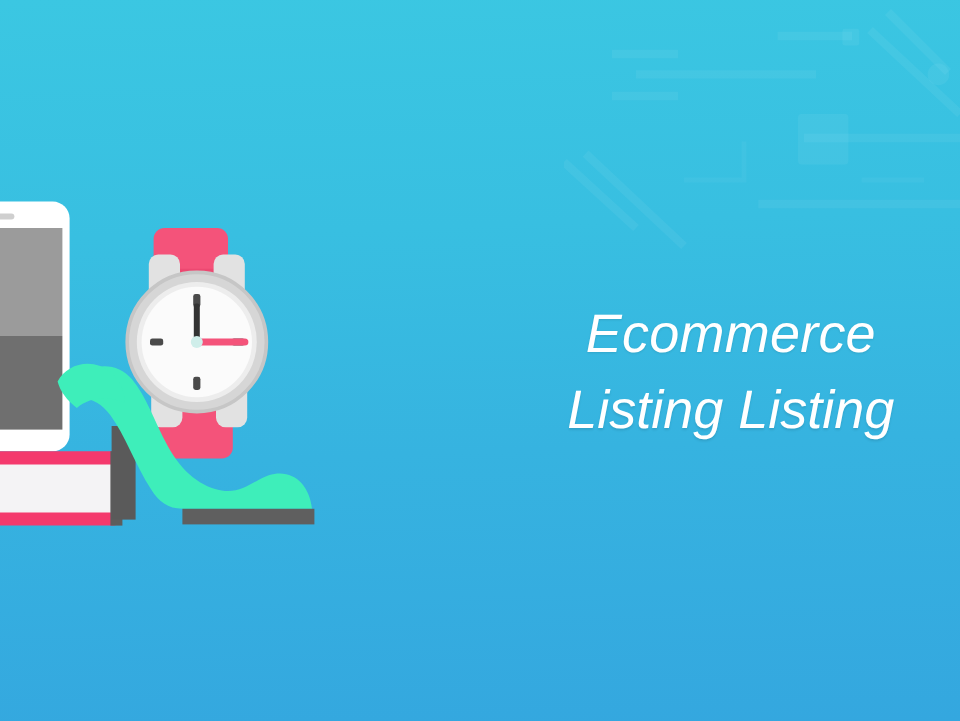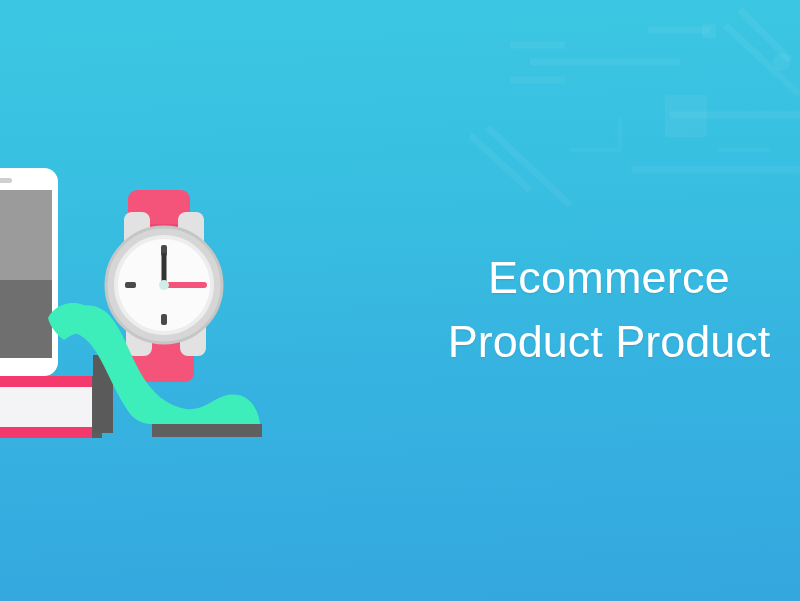--- a/index.html
+++ b/index.html
@@ -42,21 +42,21 @@
     width: 378px;
     text-align: center;
     color: #ffffff;
     font-weight: 300;
     font-size: 45px;
     line-height: 64px;
     letter-spacing: 0.2px;
     text-shadow: 0 1px 2px rgba(0,0,0,0.10);
     white-space: nowrap;
   }
-  .hero-line { display: block; }
+  .hero-line { display: block; font-style: italic; }
   .hero-line.l2 { letter-spacing: 0px; }
 
   
   .illus {
     position: absolute;
     left: 0;
     top: 0;
     width: 300px;
     height: 601px;
   }
@@ -90,21 +90,21 @@
       </g>
       <g stroke="#ffffff" stroke-opacity="0.07" fill="none" stroke-width="4">
         <path d="M100 150 L150 150 L150 118"></path>
         <path d="M248 150 L300 150"></path>
       </g>
     </svg>
   </div>
 
   <div class="hero-text">
     <span class="hero-line l1">Ecommerce</span>
-    <span class="hero-line l2">Product Product</span>
+    <span class="hero-line l2">Listing Listing</span>
   </div>
 
   <div class="illus">
     <svg viewBox="0 0 300 601" xmlns="http://www.w3.org/2000/svg">
 
       <g>
         <rect x="-60" y="168" width="118" height="208" rx="14" ry="14" fill="#ffffff"></rect>
         <rect x="-54" y="190" width="106" height="90" fill="#9b9b9b"></rect>
         <rect x="-54" y="280" width="106" height="78" fill="#6f6f6f"></rect>
         <rect x="-30" y="178" width="42" height="5" rx="2.5" fill="#cfcfcf"></rect>

